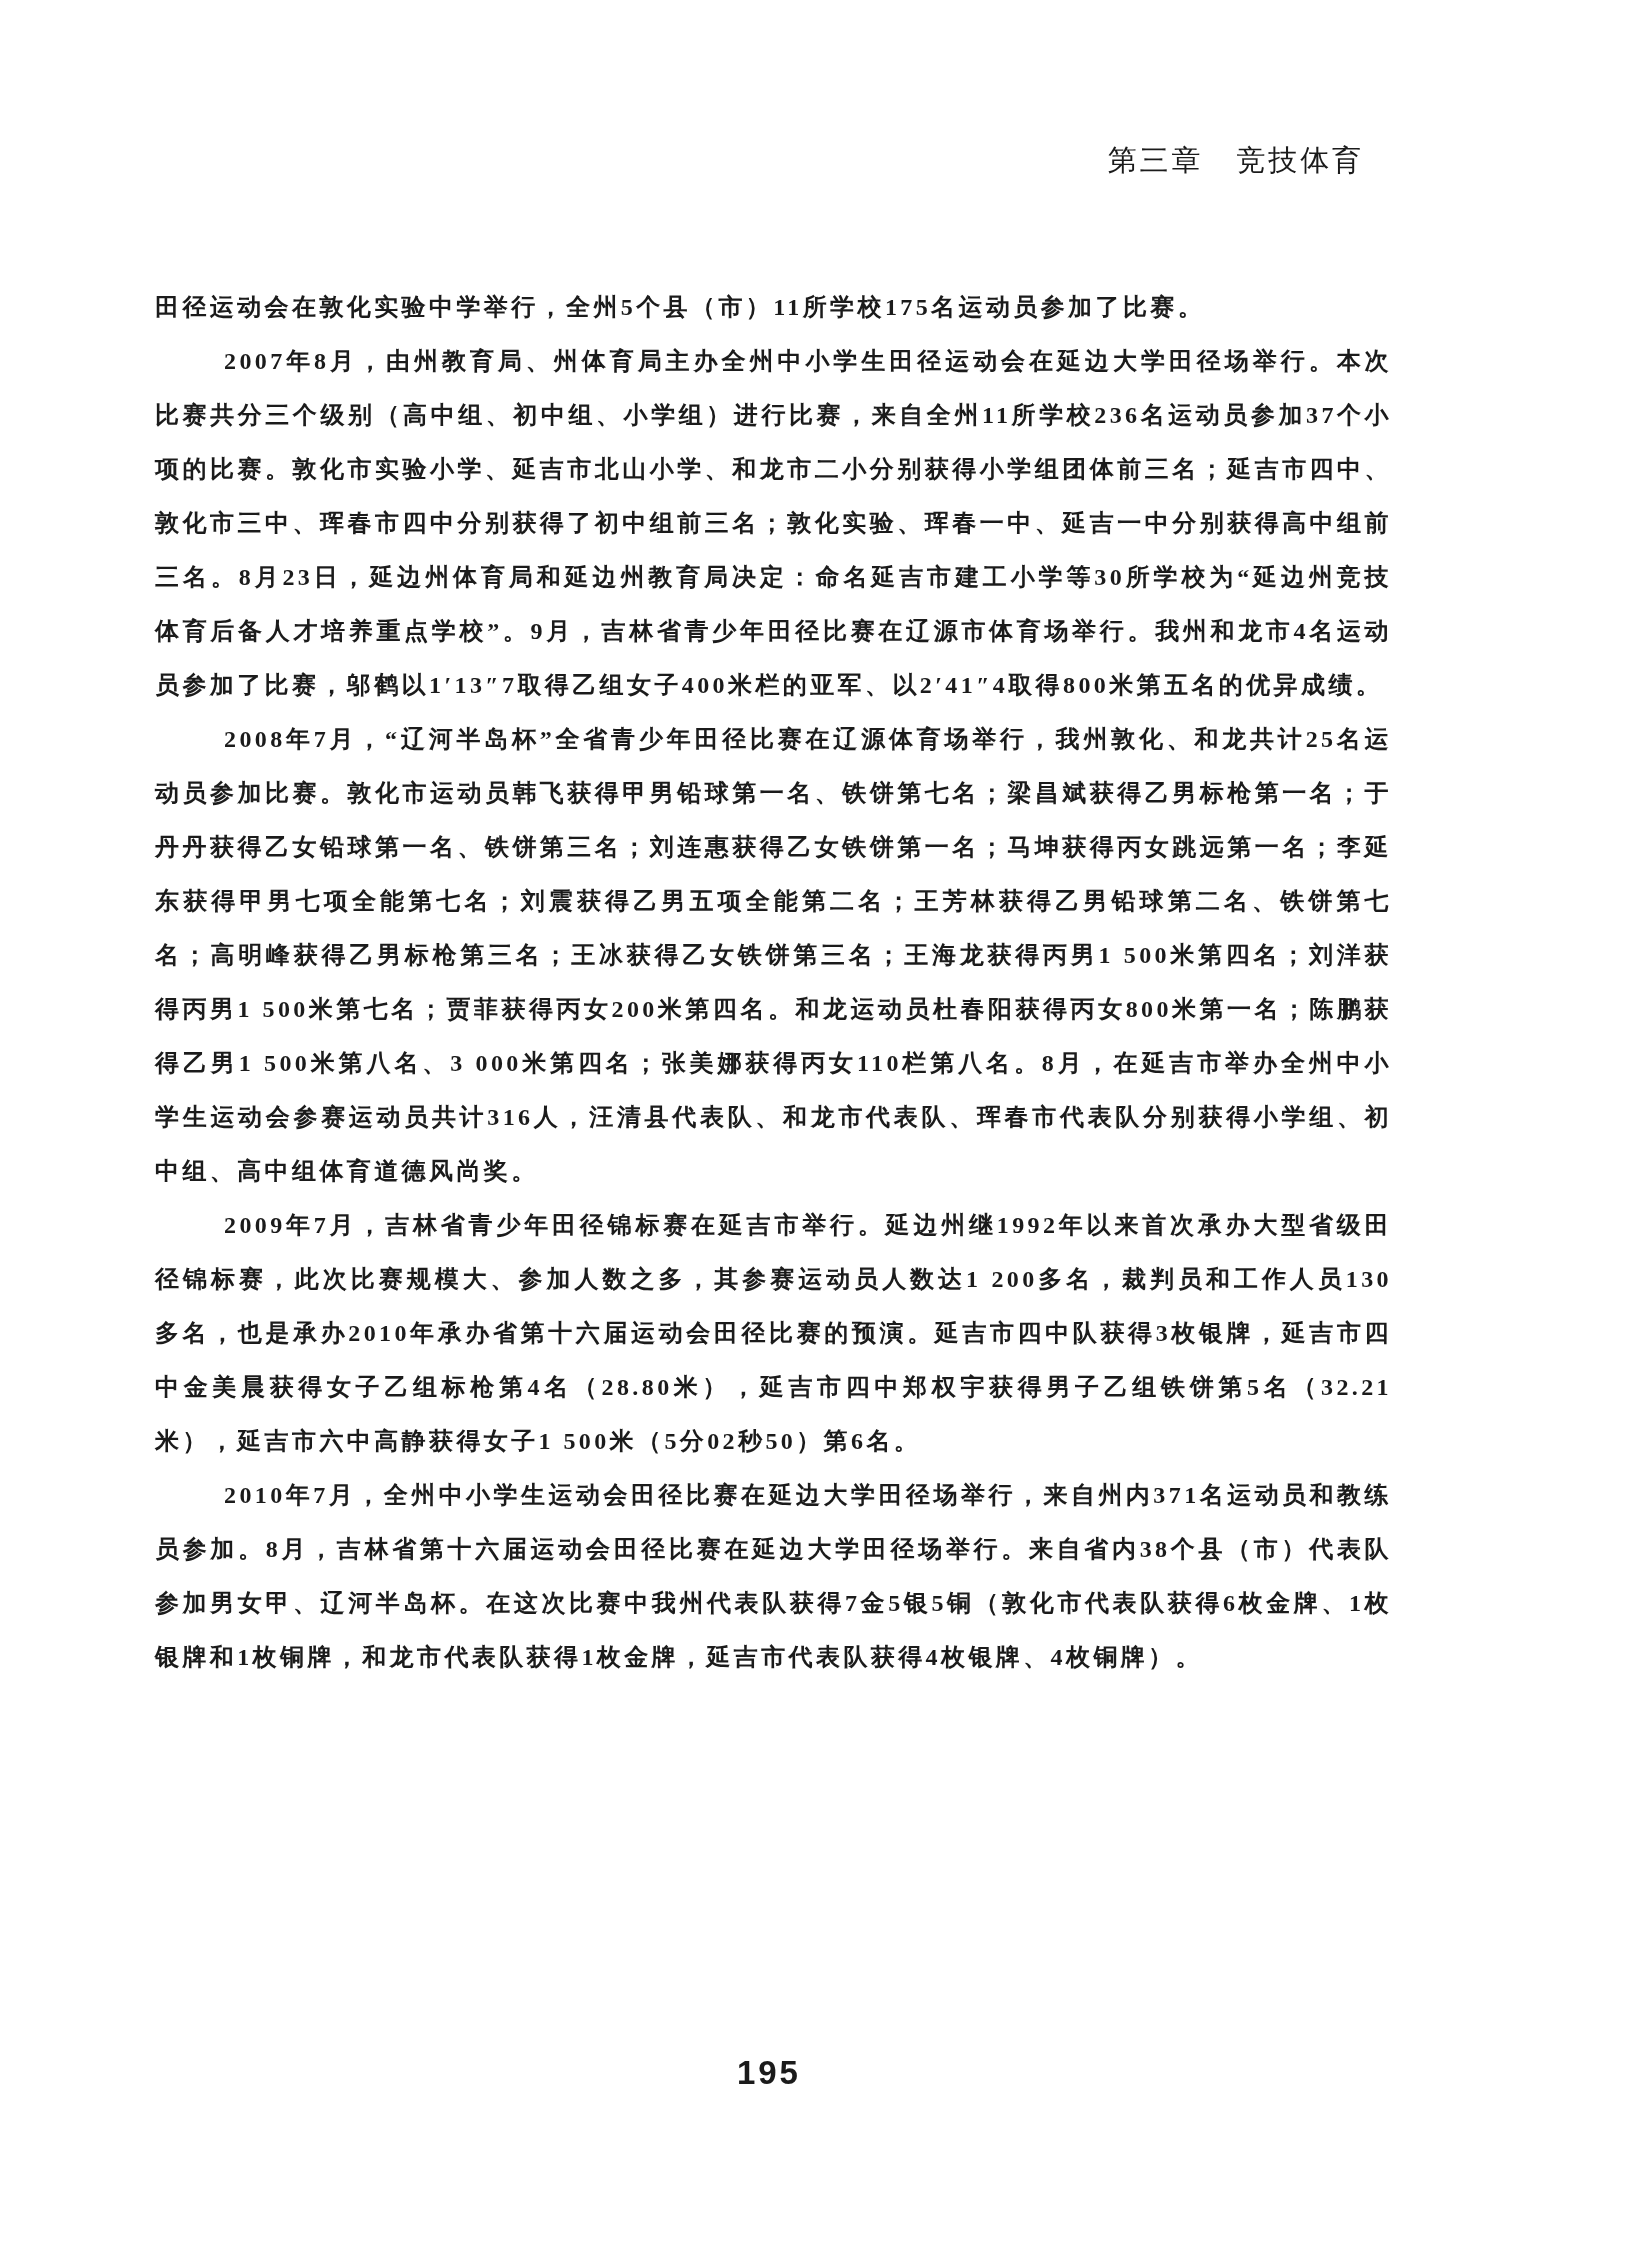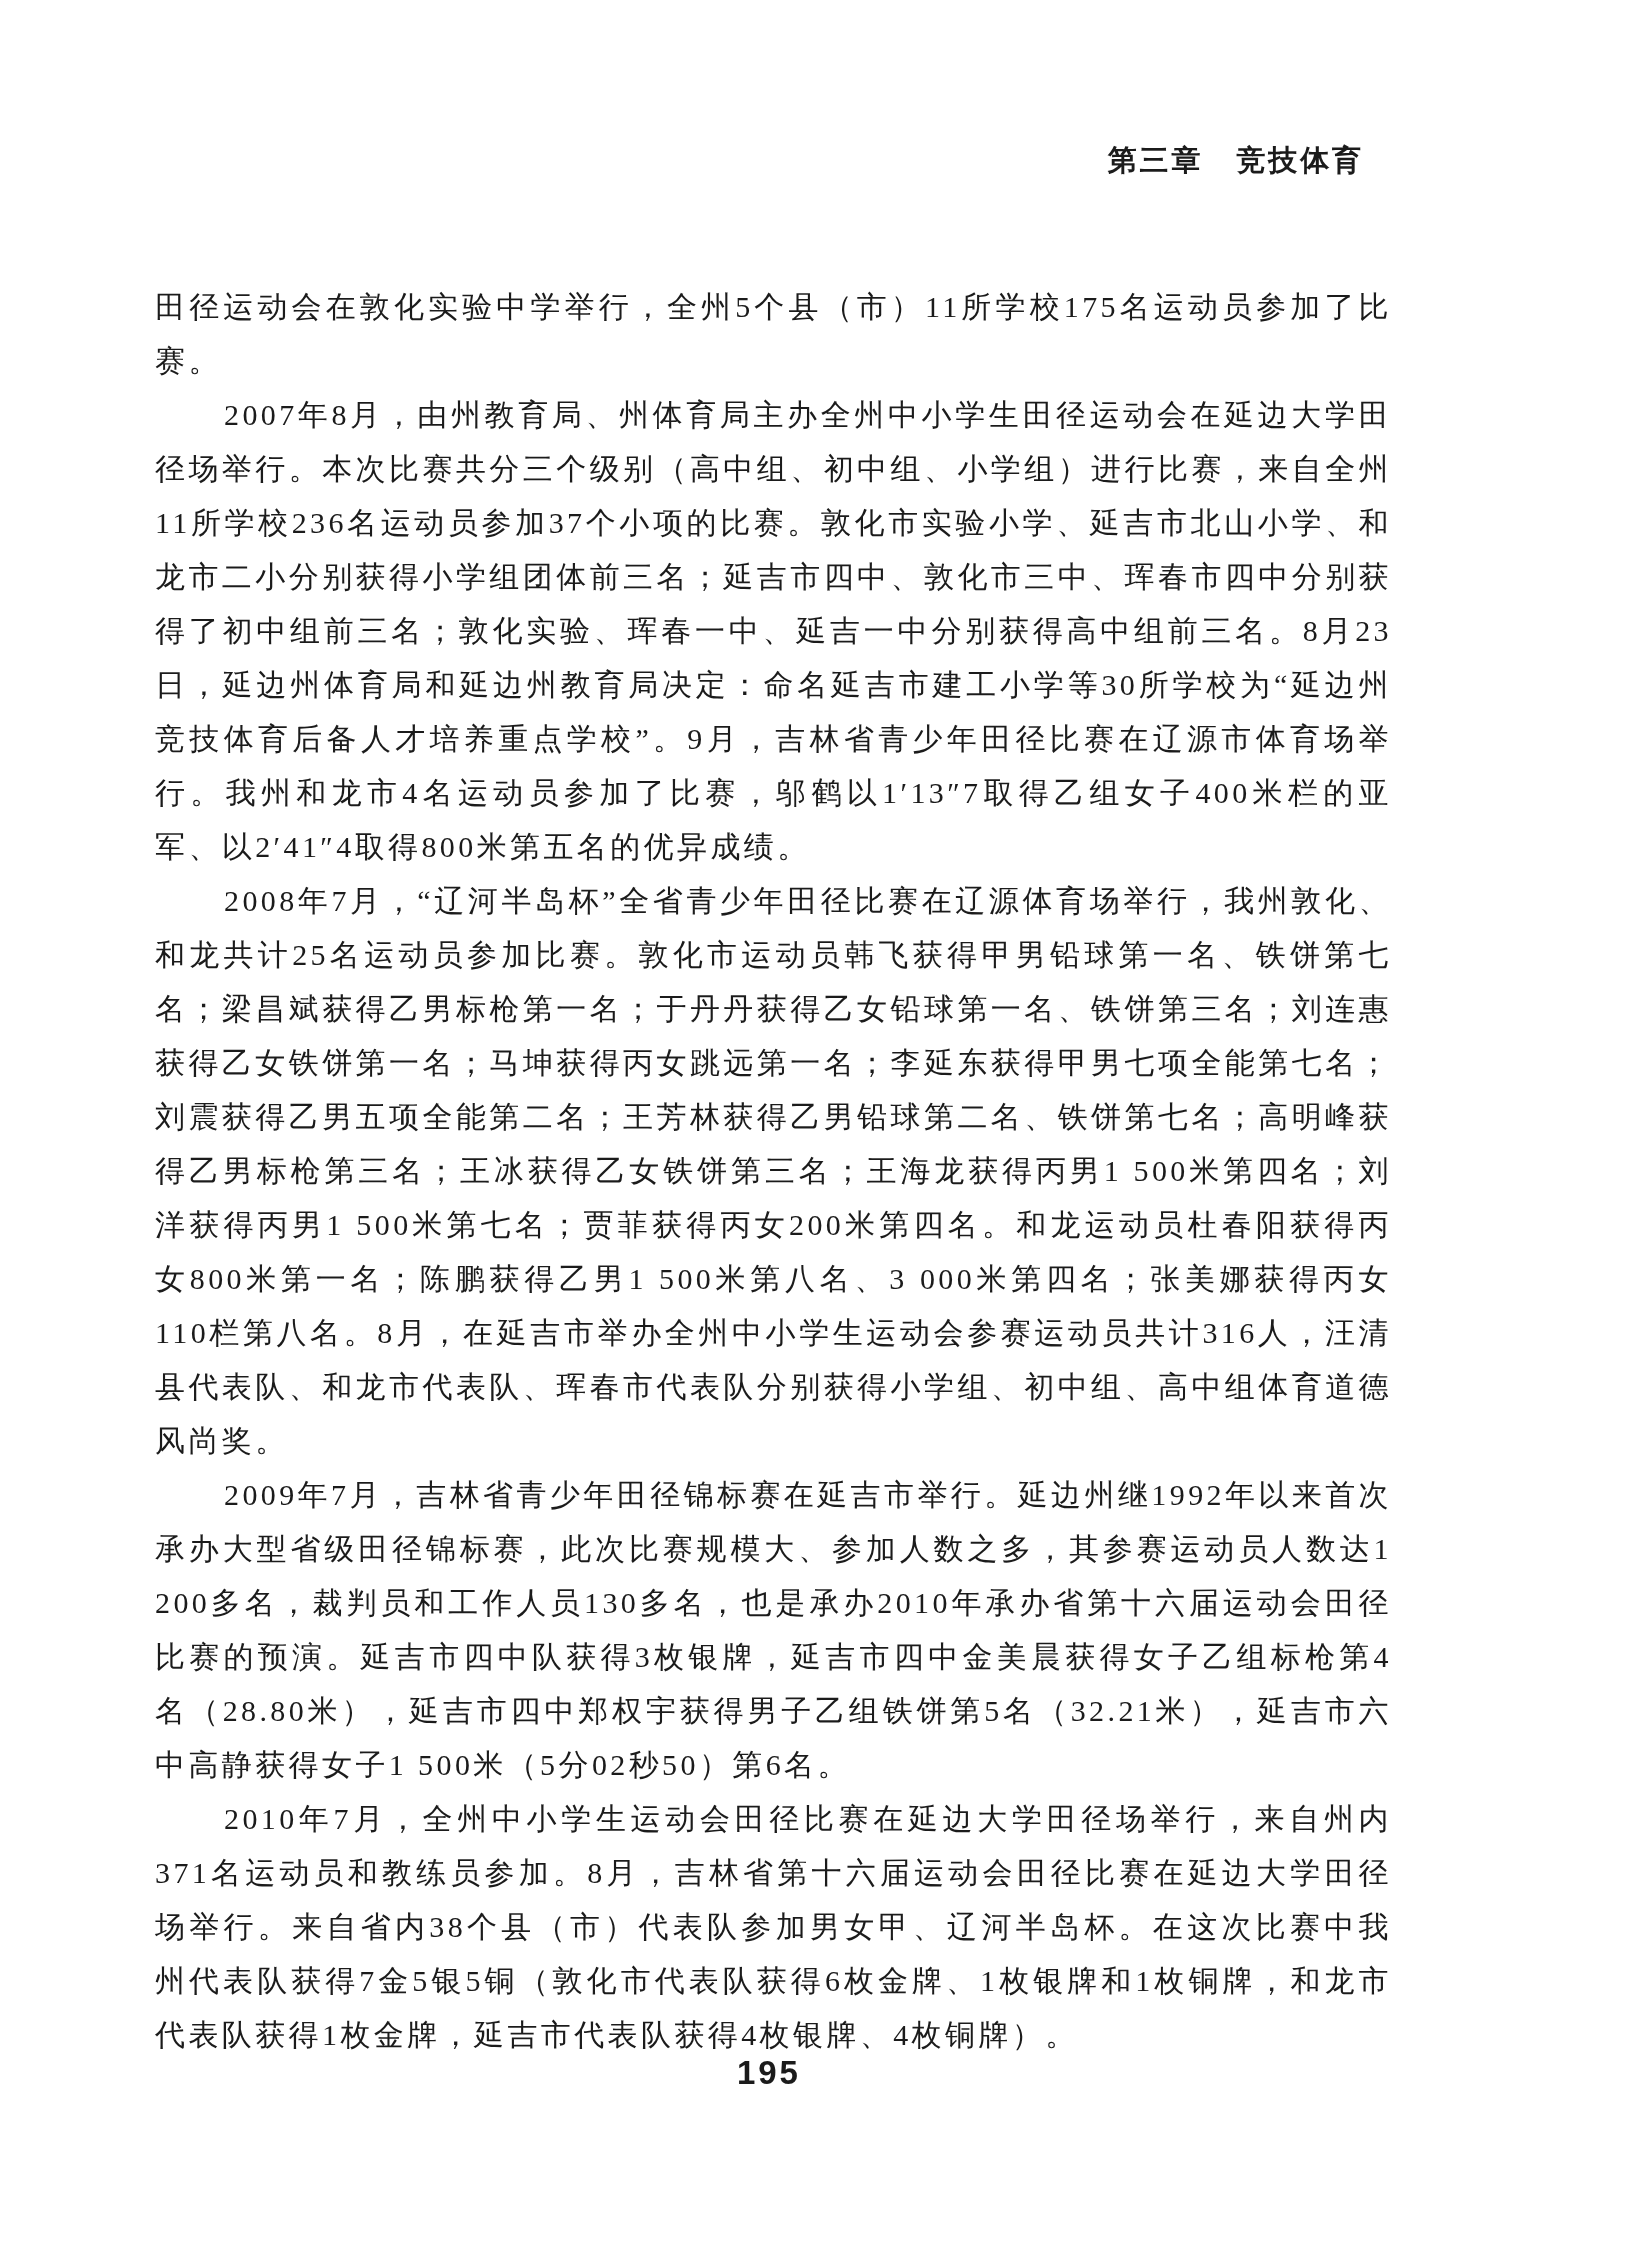--- a/index.html
+++ b/index.html
@@ -16,37 +16,38 @@
     font-family: "Liberation Serif", "DejaVu Serif", serif;
     overflow: hidden;
   }
   .running-header {
     position: absolute;
     top: 141px;
     left: 0;
     width: 1364px;
     text-align: right;
     font-family: "Liberation Sans", "DejaVu Sans", sans-serif;
-    font-weight: bold;
+    font-weight: normal;
     font-size: 29px;
     letter-spacing: 2.9px;
     white-space: nowrap;
   }
   .running-header .chapter {
     margin-right: 33px;
   }
   .body-text {
     position: absolute;
     left: 155px;
     top: 280px;
     width: 1237px;
-    font-size: 30px;
+    font-size: 24px;
     line-height: 54px;
     letter-spacing: 3.4px;
     text-align: justify;
+    font-weight: bold;
   }
   .body-text p {
     margin: 0;
     padding: 0;
   }
   .body-text p.indent {
     text-indent: 69px;
   }
   .page-number {
     position: absolute;

